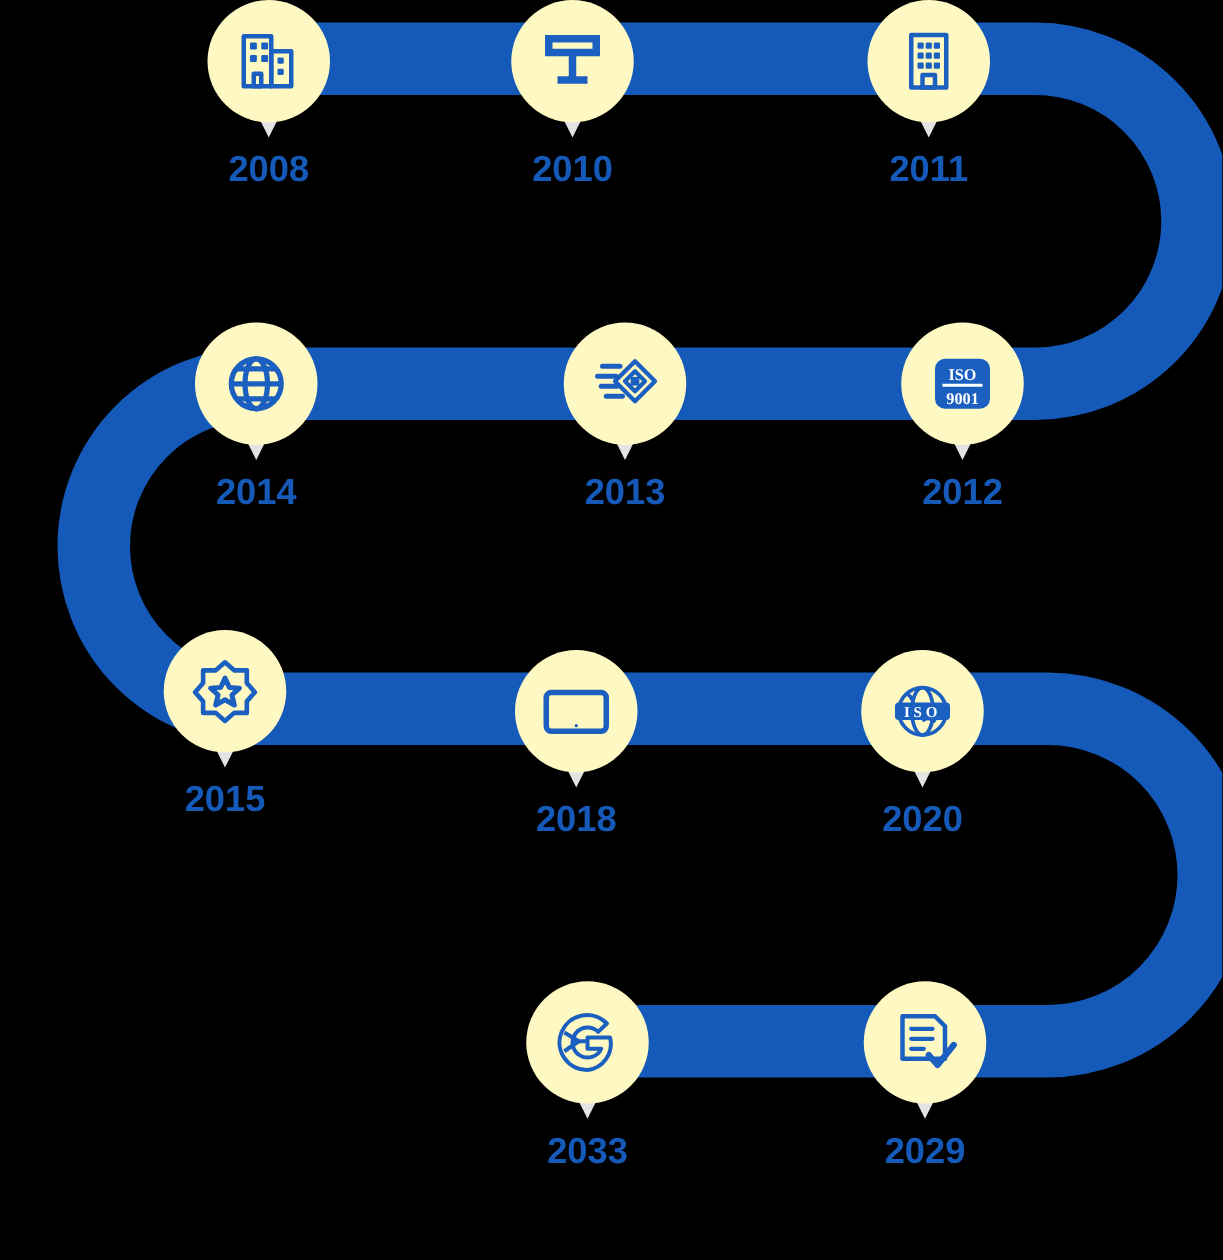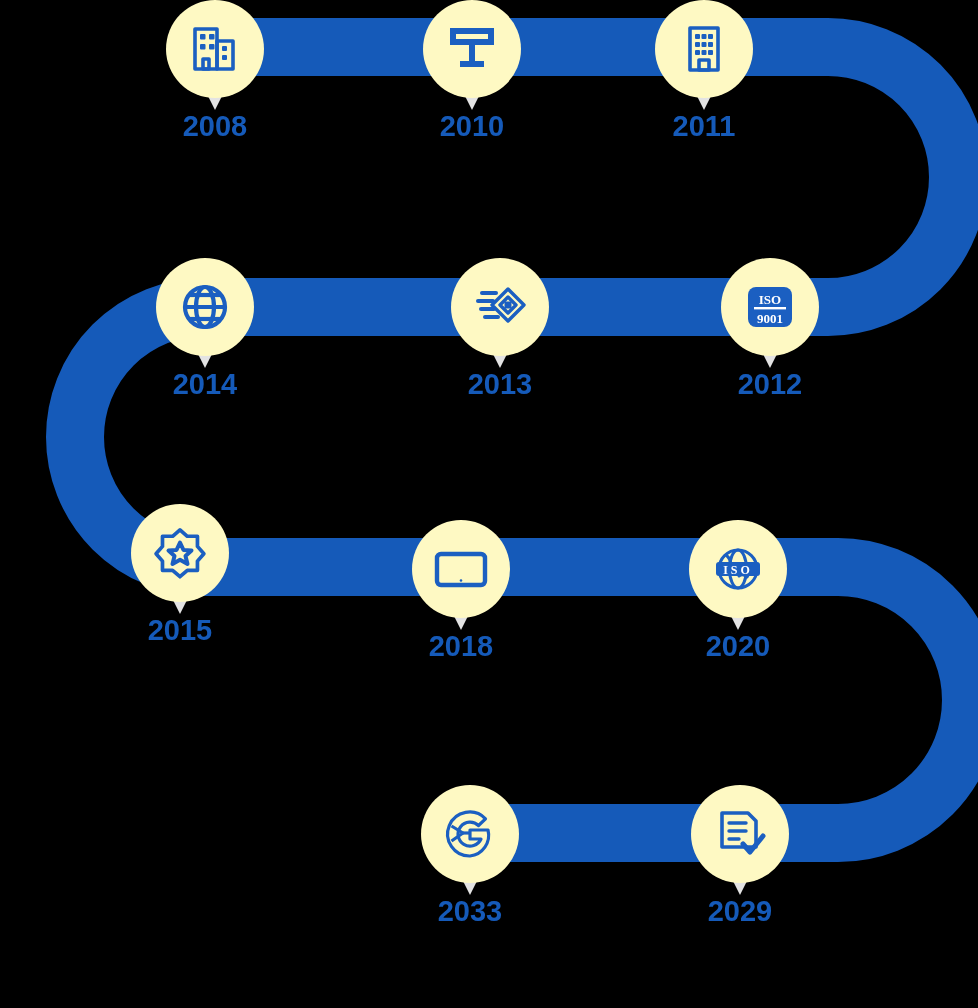--- a/index.html
+++ b/index.html
@@ -62,21 +62,21 @@
     border-right: 11px solid transparent;
     border-top: 22px solid #e3e3e3;
   }
   .pin-icon {
     position: relative;
     width: 56px;
     height: 56px;
     display: block;
   }
   .year-label {
-    margin-top: 14px;
+    margin-top: 24px;
     font-size: 29px;
     font-weight: bold;
     color: #155ab9;
     letter-spacing: 0px;
     line-height: 1;
     font-family: "Liberation Sans", sans-serif;
     user-select: none;
   }
 </style>
 </head>
@@ -112,37 +112,37 @@
             <rect x="22" y="23" width="5.5" height="5.5" rx="1"></rect>
             <rect x="35" y="25" width="5" height="5" rx="1"></rect>
             <rect x="35" y="34" width="5" height="5" rx="1"></rect>
           </g>
         </svg>
       </div>
     </div>
     <div class="year-label">2008</div>
   </div>
 
-  <div class="milestone" style="left:472px; top:0px;">
+  <div class="milestone" style="left:458px; top:0px;">
     <div class="pin">
       <div class="pin-tail"></div>
       <div class="pin-circle">
         <svg class="pin-icon" viewBox="0 0 56 56">
           <g fill="none" stroke="#1b5fc1" stroke-width="6" stroke-linejoin="miter">
             <rect x="9" y="10" width="38" height="11"></rect>
           </g>
           <rect x="25" y="21" width="6" height="20" fill="#1b5fc1"></rect>
           <rect x="16" y="40" width="24" height="6" fill="#1b5fc1"></rect>
         </svg>
       </div>
     </div>
     <div class="year-label">2010</div>
   </div>
 
-  <div class="milestone" style="left:704px; top:0px;text-decoration:underline;">
+  <div class="milestone" style="left:743px; top:0px;text-decoration:underline;">
     <div class="pin">
       <div class="pin-tail"></div>
       <div class="pin-circle">
         <svg class="pin-icon" viewBox="0 0 56 56">
           <g fill="none" stroke="#1b5fc1" stroke-width="3.6" stroke-linejoin="round">
             <path d="M14 7 h28 v42 h-28 z"></path>
             <path d="M23 39 h10 v10 h-10 z"></path>
           </g>
           <g fill="#1b5fc1">
             <rect x="19" y="13" width="5" height="5" rx="1"></rect>

